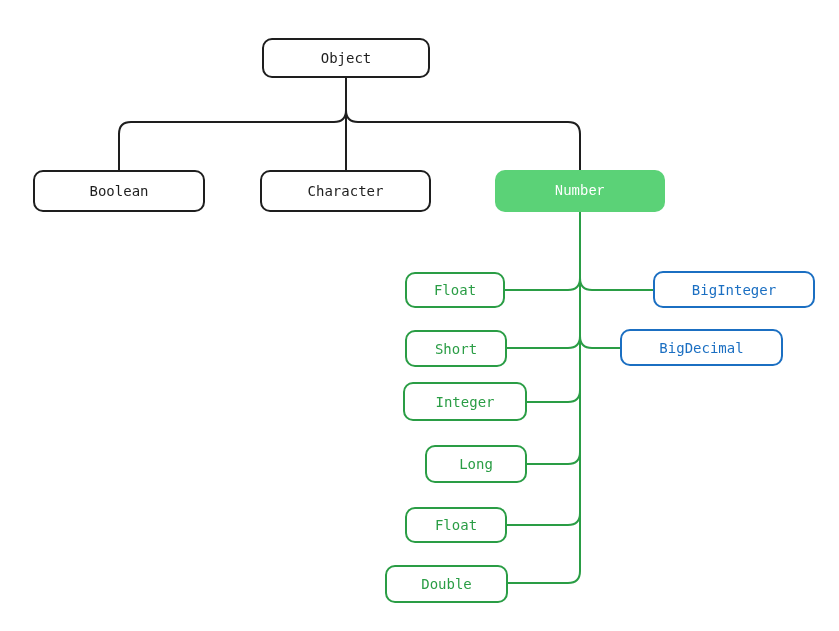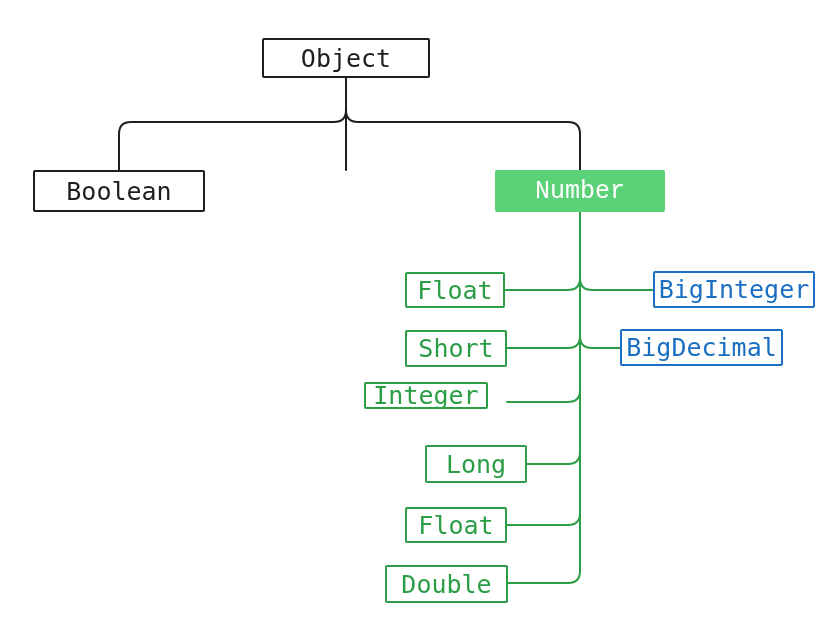--- a/index.html
+++ b/index.html
@@ -30,25 +30,25 @@
   .edges-layer path {
     fill: none;
     stroke-width: 2;
     stroke-linecap: round;
   }
   .edge-black { stroke: var(--default-stroke); }
   .edge-green { stroke: var(--green-stroke); }
   .node {
     position: absolute;
     box-sizing: border-box;
-    border-radius: 2px;
+    border-radius: 10px;
     display: flex;
     align-items: center;
     justify-content: center;
-    font-size: 25px;
+    font-size: 14px;
     line-height: 1;
     white-space: nowrap;
     background: var(--background);
   }
   .node-black {
     border: 2px solid var(--default-stroke);
     color: var(--default-stroke);
   }
   .node-green {
     border: 2px solid var(--green-stroke);
@@ -82,28 +82,29 @@
     <path class="edge-green" d="M 654 348 H 592 Q 580 348 580 336"></path>
     <path class="edge-green" d="M 507 402 H 568 Q 580 402 580 390"></path>
     <path class="edge-green" d="M 506 464 H 568 Q 580 464 580 452"></path>
     <path class="edge-green" d="M 506 525 H 568 Q 580 525 580 513"></path>
   </svg>
 
   <div class="node node-black" style="left:262px; top:38px; width:168px; height:40px;">Object</div>
 
   <div class="node node-black" style="left:33px; top:170px; width:172px; height:42px;">Boolean</div>
 
+  <div class="node node-black" style="left:260px; top:170px; width:171px; height:42px;">Character</div>
 
   <div class="node node-green-filled" style="left:495px; top:170px; width:170px; height:42px;font-family:Liberation Mono, monospace;">Number</div>
 
   <div class="node node-green" style="left:405px; top:272px; width:100px; height:36px;">Float</div>
 
   <div class="node node-green" style="left:405px; top:330px; width:102px; height:37px;">Short</div>
 
-  <div class="node node-green" style="left:364px; top:382px; width:124px; height:27px;">Integer</div>
+  <div class="node node-green" style="left:403px; top:382px; width:124px; height:39px;">Integer</div>
 
   <div class="node node-green" style="left:405px; top:445px; width:102px; height:38px;margin-left:20px;">Long</div>
 
   <div class="node node-green" style="left:405px; top:507px; width:102px; height:36px;text-align:right;">Float</div>
 
   <div class="node node-green" style="left:385px; top:565px; width:123px; height:38px;">Double</div>
 
   <div class="node node-blue" style="left:653px; top:271px; width:162px; height:37px;">BigInteger</div>
 
   <div class="node node-blue" style="left:620px; top:329px; width:163px; height:37px;">BigDecimal</div>

